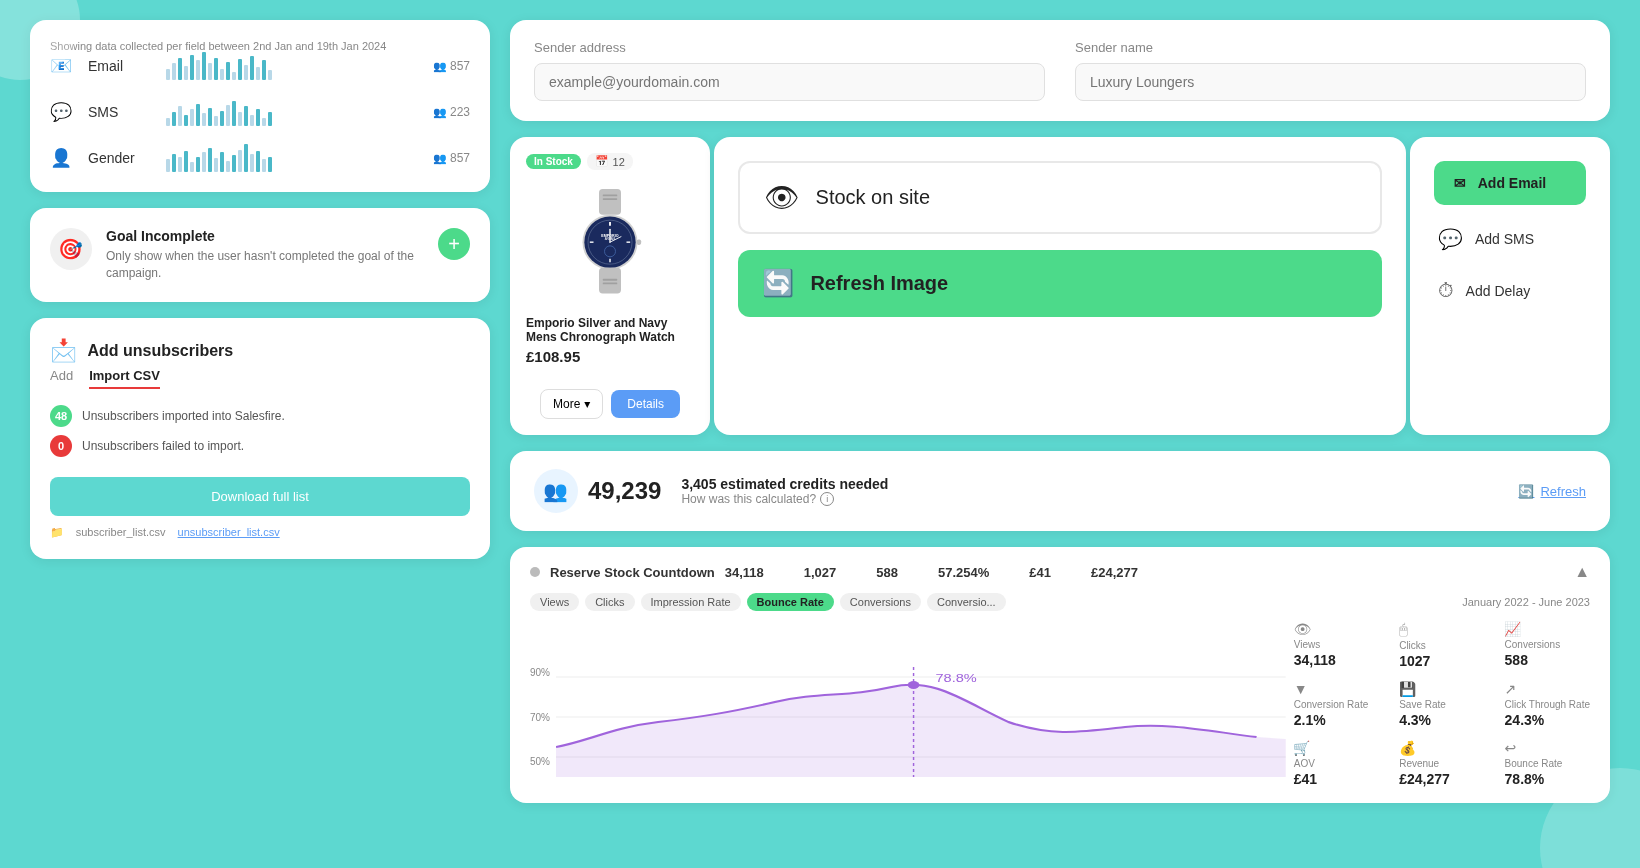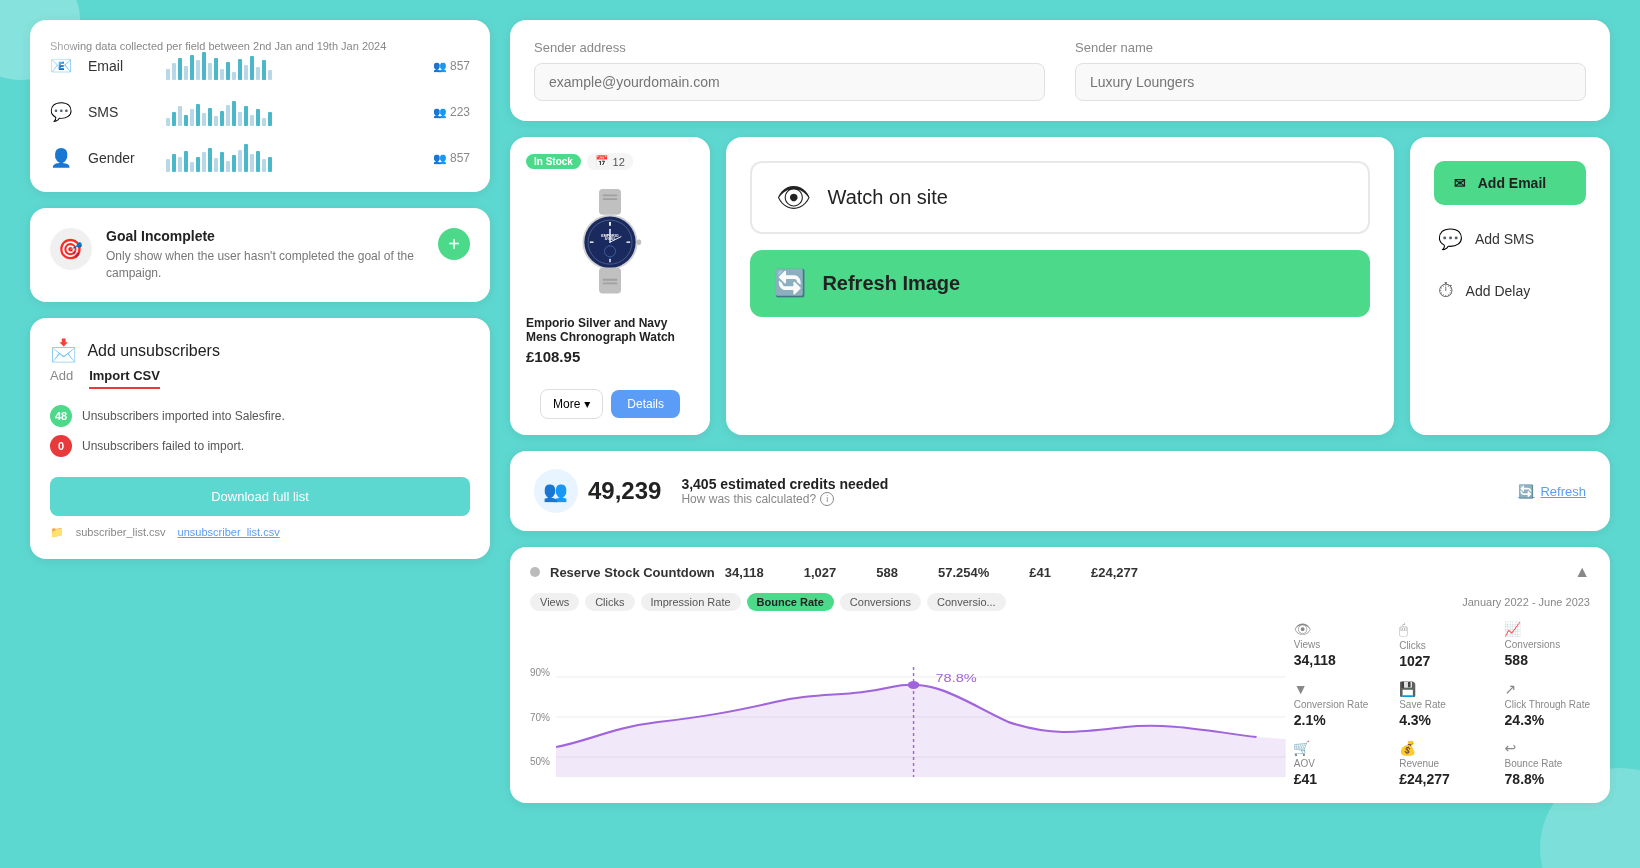--- a/index.html
+++ b/index.html
@@ -132,21 +132,21 @@
       display: flex;
       align-items: center;
       gap: 10px;
       margin-bottom: 4px;
     }
     .unsub-icon {
       font-size: 22px;
     }
     .unsub-title {
       font-size: 16px;
-      font-weight: 400;
+      font-weight: 700;
       color: #222;
     }
     .unsub-tabs {
       display: flex;
       gap: 16px;
       margin-bottom: 16px;
     }
     .unsub-tab {
       font-size: 13px;
       color: #888;
@@ -230,21 +230,21 @@
       border: 1px solid #e0e0e0;
       border-radius: 8px;
       font-size: 14px;
       color: #444;
       background: #f9f9f9;
     }
 
     
     .middle-row {
       display: flex;
-      gap: 16px;
+      gap: 4px;
     }
 
     
     .product-card {
       background: white;
       border-radius: 16px;
       padding: 16px;
       width: 200px;
       box-shadow: 0 2px 12px rgba(0,0,0,0.08);
       flex-shrink: 0;
@@ -798,21 +798,21 @@
               <span>More</span>
               <span>▾</span>
             </button>
             <button class="details-btn">Details</button>
           </div>
         </div>
 
         <div class="action-panel">
           <button class="view-on-site-btn">
             <span class="view-icon">👁</span>
-            <span class="view-label">Watch on site</span>
+            <span class="view-label">Stock on site</span>
           </button>
           <button class="refresh-image-btn">
             <span class="refresh-icon">🔄</span>
             <span class="refresh-label">Refresh Image</span>
           </button>
         </div>
 
         <div class="add-options-card">
           <button class="add-email-btn">
             <span>✉</span>

